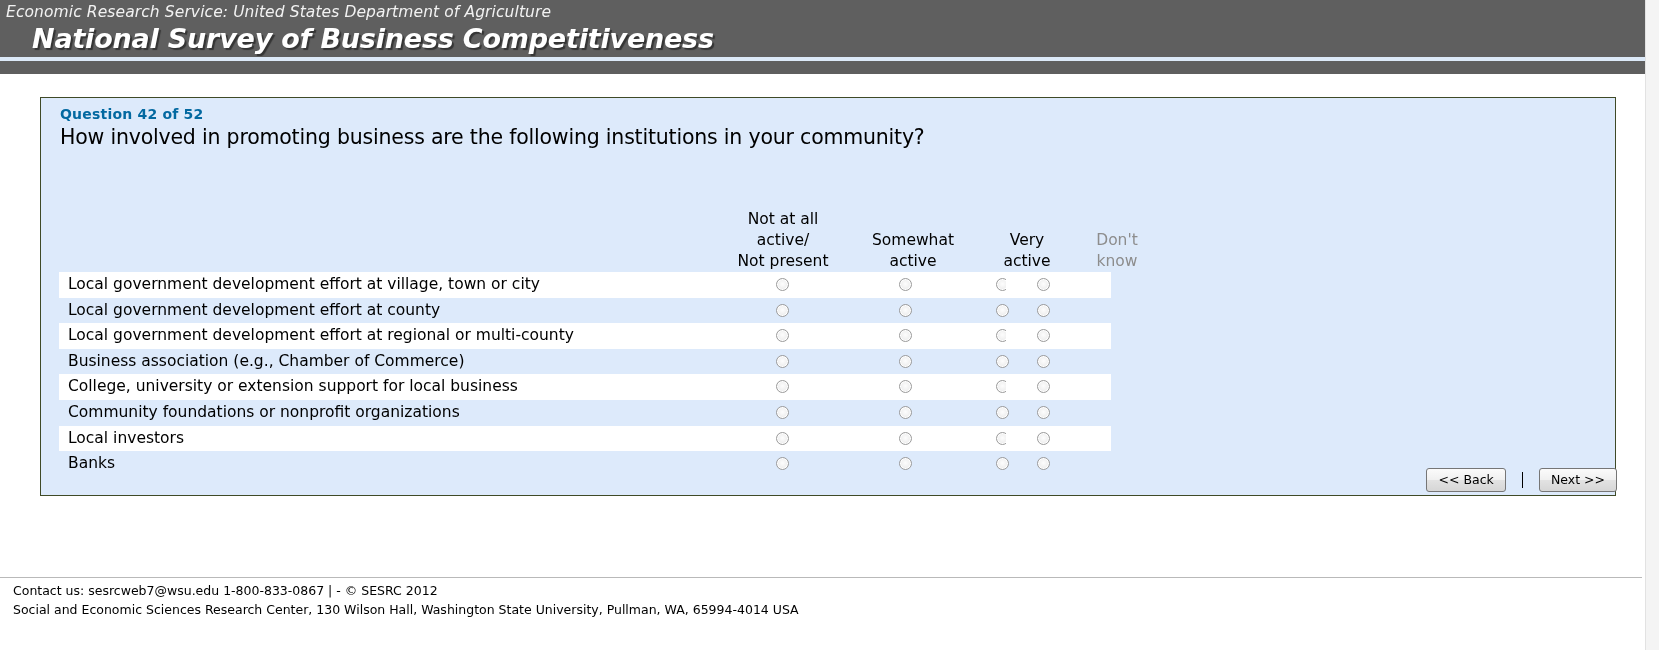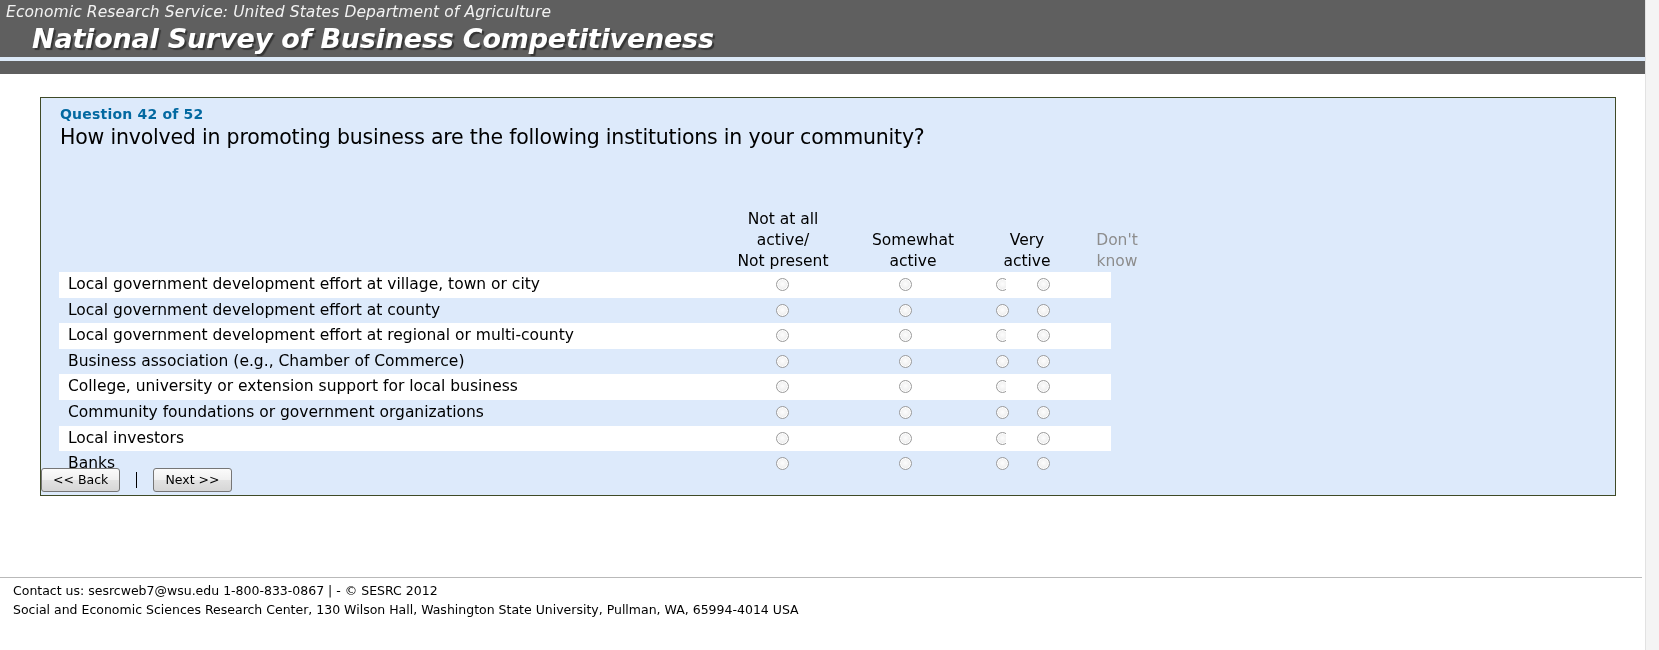--- a/index.html
+++ b/index.html
@@ -150,21 +150,21 @@
   .radio.r0 { left: 717px; }
   .radio.r1 { left: 840px; }
   .radio.r2 { left: 937px; }
   .radio.rdk { left: 31px; }
 
   
   .nav {
     position: absolute;
     left: 0; top: 370px;
     width: 1576px;
-    text-align: left;
+    text-align: right;
     white-space: nowrap;
   }
   .navbtn {
     display: inline-block;
     font-family: "DejaVu Sans", "Liberation Sans", sans-serif;
     font-size: 12.5px;
     color: #000000;
     padding: 3px 11px 4px 11px;
     border: 1px solid #767676;
     border-radius: 3px;
@@ -285,21 +285,21 @@
               <span class="radio r0"></span>
               <span class="radio r1"></span>
               <span class="radio r2"></span>
             </div>
             <div class="block-dk">
               <span class="radio rdk"></span>
             </div>
           </div>
           <div class="mrow even">
             <div class="block-main">
-              <span class="row-label">Community foundations or government organizations</span>
+              <span class="row-label">Community foundations or nonprofit organizations</span>
               <span class="radio r0"></span>
               <span class="radio r1"></span>
               <span class="radio r2"></span>
             </div>
             <div class="block-dk">
               <span class="radio rdk"></span>
             </div>
           </div>
           <div class="mrow odd">
             <div class="block-main">

